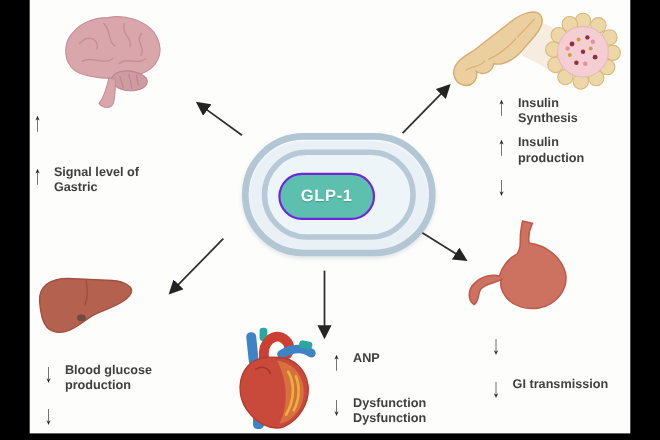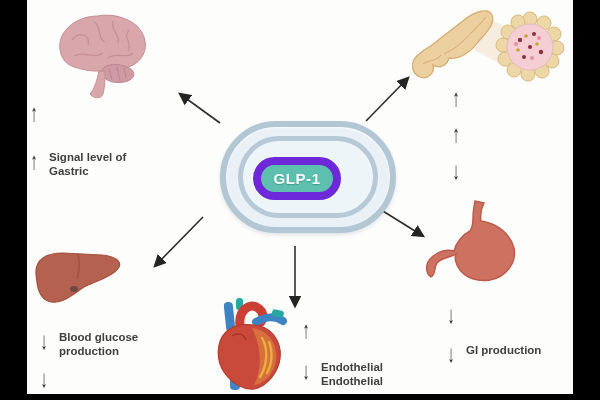--- a/index.html
+++ b/index.html
@@ -18,21 +18,21 @@
     position:absolute; left:220px; top:121px; width:176px; height:112px;
     border:6px solid #b3c6d4; border-radius:56px; background:#e9f1f7;
     box-shadow:0 2px 4px rgba(90,110,130,.18), inset 0 1px 2px rgba(255,255,255,.8);
   }
   .ring-inner {
     position:absolute; left:238px; top:136px; width:140px; height:82px;
     border:5px solid #b7c9d6; border-radius:41px; background:#eef5f9;
   }
   .glp-pill {
     position:absolute; left:253px; top:157px; width:88px; height:43px;
-    border:8px solid #6d28d9; border-radius:22px; background:#5dbfae;
+    border:2px solid #6d28d9; border-radius:22px; background:#5dbfae;
     display:flex; align-items:center; justify-content:center;
     color:#fff; font-size:15px; font-weight:bold; letter-spacing:.6px;
     text-shadow:0 1px 1px rgba(0,90,80,.35);
   }
 
   .organ { position:absolute; }
 
   .connectors { position:absolute; left:0; top:0; width:600px; height:400px; pointer-events:none; }
 
   .effect {
@@ -170,42 +170,45 @@
   <div class="effect" style="left:28px; top:103px;">
     <span class="dir-arrow">↑</span>
   </div>
   <div class="effect" style="left:28px; top:151px;">
     <span class="dir-arrow">↑</span>
     <span class="effect-label w80">Signal level of Gastric</span>
   </div>
 
   <div class="effect" style="left:450px; top:88px;">
     <span class="dir-arrow">↑</span>
+    <span class="effect-label w62">Insulin Synthesis</span>
   </div>
   <div class="effect" style="left:450px; top:124px;">
     <span class="dir-arrow">↑</span>
+    <span class="effect-label w70">Insulin production</span>
   </div>
   <div class="effect" style="left:450px; top:161px;">
     <span class="dir-arrow">↓</span>
   </div>
 
   <div class="effect" style="left:445px; top:305px;">
     <span class="dir-arrow">↓</span>
   </div>
   <div class="effect" style="left:445px; top:344px;">
     <span class="dir-arrow">↓</span>
-    <span class="effect-label w95">GI production</span>
+    <span class="effect-label w95">GI transmission</span>
   </div>
 
   <div class="effect" style="left:300px; top:320px;">
     <span class="dir-arrow">↑</span>
+    <span class="effect-label w80">ANP</span>
   </div>
   <div class="effect" style="left:300px; top:361px;">
     <span class="dir-arrow">↓</span>
-    <span class="effect-label w80">Endothelial Endothelial</span>
+    <span class="effect-label w80">Dysfunction Dysfunction</span>
   </div>
 
   <div class="effect" style="left:38px; top:331px;">
     <span class="dir-arrow">↓</span>
     <span class="effect-label w92">Blood glucose production</span>
   </div>
   <div class="effect" style="left:38px; top:369px;">
     <span class="dir-arrow">↓</span>
   </div>
 

